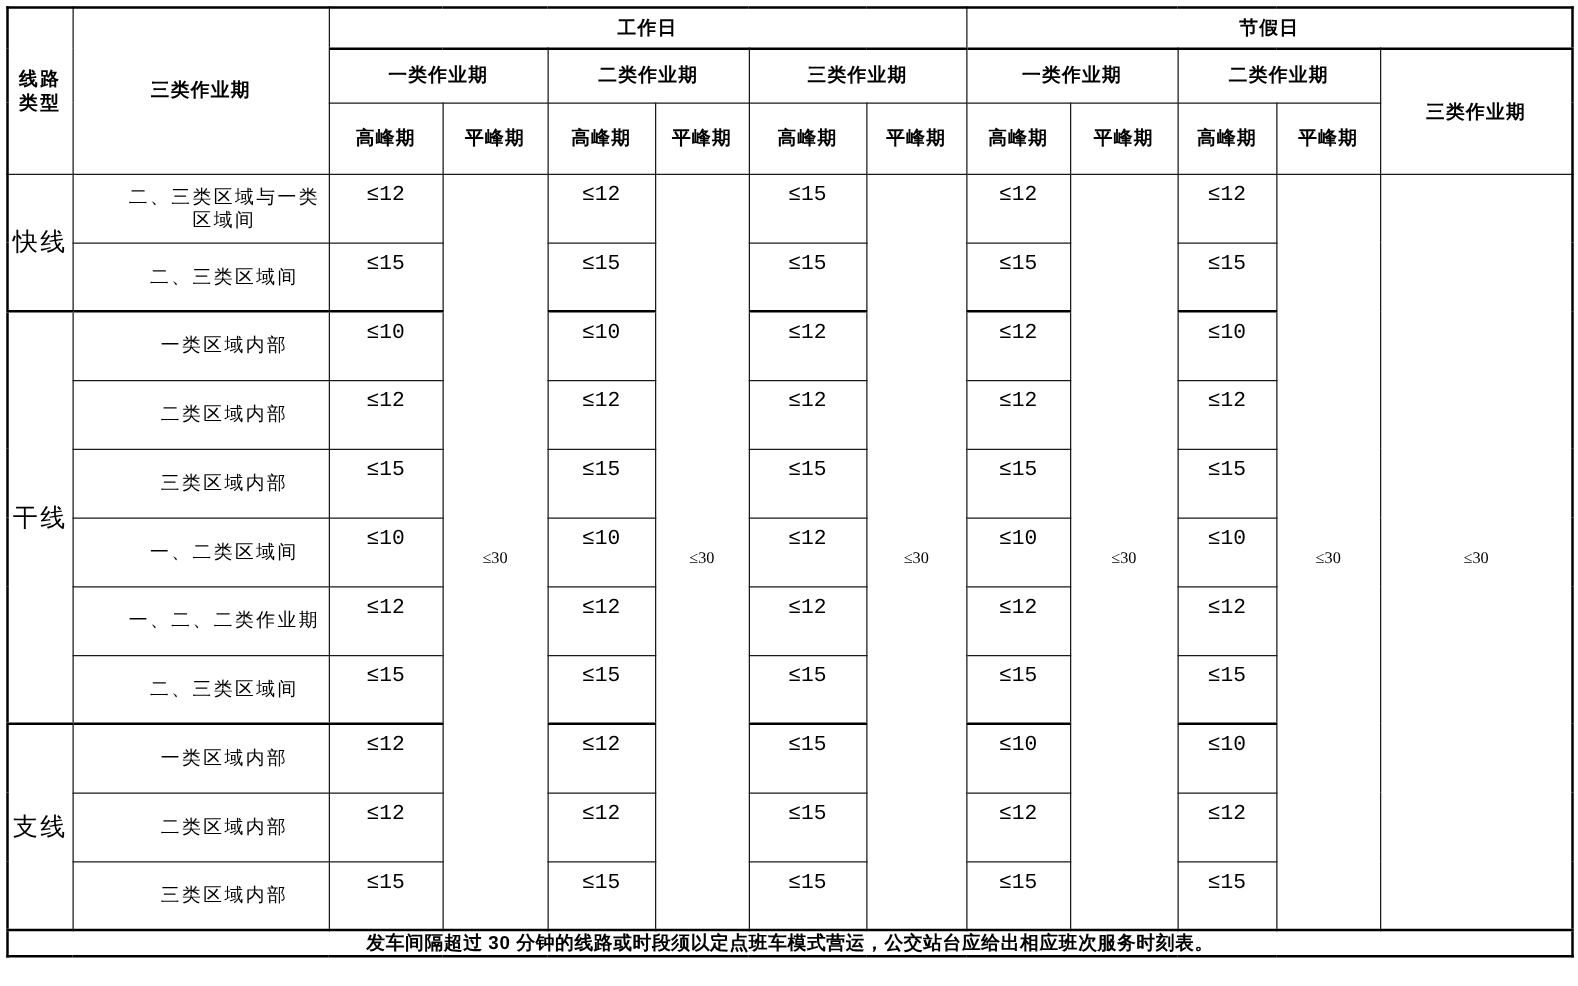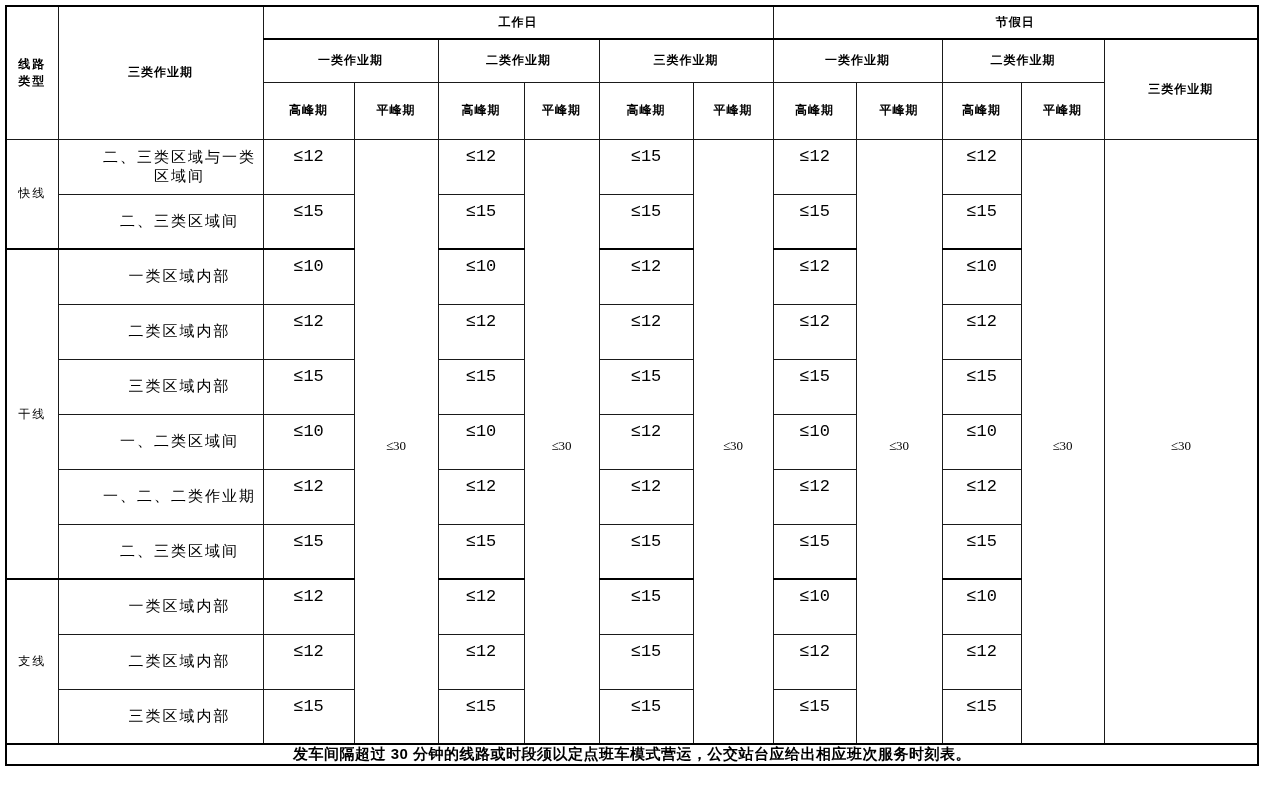--- a/index.html
+++ b/index.html
@@ -24,33 +24,33 @@
   }
   .interval-table td, .interval-table th {
     border: 1px solid #1a1a1a;
     text-align: center;
     vertical-align: middle;
     overflow: hidden;
     padding: 0;
   }
   
   .hdr th {
-    font-size: 12px;
+    font-size: 15px;
     font-weight: bold;
     letter-spacing: 1px;
   }
   tr.hdr-r1 { height: 33px; }
   tr.hdr-r1 th.day-group { border-bottom: 2px solid #000; }
   tr.hdr-r2 { height: 43px; }
   tr.hdr-r3 { height: 57px; padding-left: 45px; }
   th.corner { white-space: pre-line; letter-spacing: 2px; text-align: center; }
   
   tbody tr.data-row { height: 55px; }
   td.linetype {
-    font-size: 12px;
+    font-size: 20px;
     letter-spacing: 2px;
     text-align: center;
   }
   td.area {
     font-size: 15px;
     letter-spacing: 2px;
     padding-left: 38px;
   }
   td.val {
     font-family: Liberation Mono, monospace;

